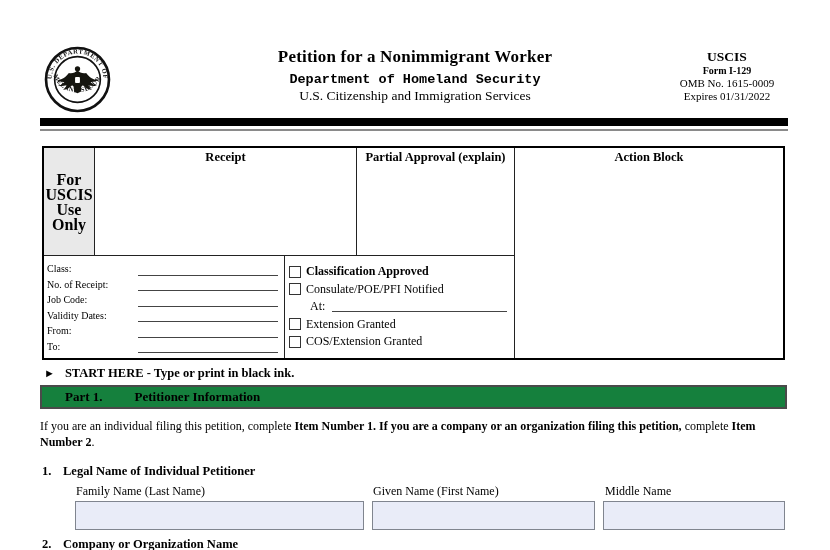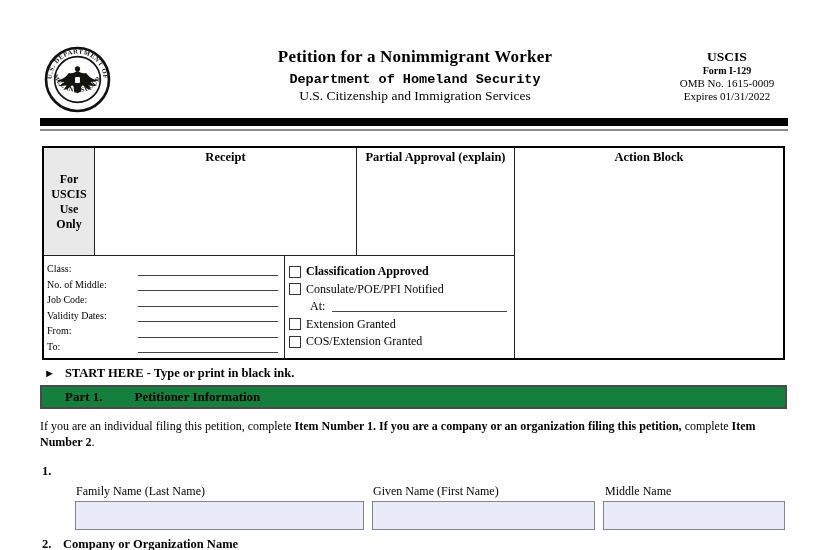--- a/index.html
+++ b/index.html
@@ -26,21 +26,21 @@
   .black-bar { position: absolute; left: 40px; top: 118px; width: 748px; height: 8px; background: #000; }
   .gray-line { position: absolute; left: 40px; top: 129px; width: 748px; height: 2px; background: #8a8a8a; }
 
   
   .use-table { position: absolute; left: 42px; top: 146px; width: 743px; height: 214px; border: 2px solid #000; }
   .cell { position: absolute; font-size: 12px; }
   .cell-useonly {
     left: 0; top: 0; width: 51px; height: 108px;
     background: #e9e9e9; border-right: 1px solid #222; border-bottom: 1px solid #222;
     display: flex; align-items: center; justify-content: center; text-align: center;
-    font-weight: bold; font-size: 12px; line-height: 15px; padding: 2px;
+    font-weight: bold; font-size: 16px; line-height: 15px; padding: 2px;
   }
   .cell-receipt { left: 51px; top: 0; width: 262px; height: 108px; border-right: 1px solid #222; border-bottom: 1px solid #222; }
   .cell-partial { left: 313px; top: 0; width: 158px; height: 108px; border-right: 1px solid #222; border-bottom: 1px solid #222; }
   .cell-action  { left: 471px; top: 0; width: 268px; height: 210px; }
   .cell-class   { left: 0; top: 108px; width: 241px; height: 102px; border-right: 1px solid #222; padding: 7px 0 0 3px; }
   .cell-checks  { left: 241px; top: 108px; width: 230px; height: 102px; border-right: 1px solid #222; padding: 7px 0 0 4px; }
   .cell-hdr { font-weight: bold; text-align: center; padding-top: 2px; font-size: 12.5px; }
   .class-row { position: relative; height: 15.5px; font-size: 10px; }
   .class-line { position: absolute; left: 91px; right: 6px; bottom: 3px; border-bottom: 1px solid #444; }
   .chk-row { display: flex; align-items: center; height: 17.5px; font-size: 12px; }
@@ -121,21 +121,21 @@
     <div class="cell cell-action">
       <div class="cell-hdr">Action Block</div>
     </div>
 
     <div class="cell cell-class">
       <div class="class-row">
         <span>Class:</span>
         <span class="class-line"></span>
       </div>
       <div class="class-row">
-        <span>No. of Middle:</span>
+        <span>No. of Receipt:</span>
         <span class="class-line"></span>
       </div>
       <div class="class-row">
         <span>Job Code:</span>
         <span class="class-line"></span>
       </div>
       <div class="class-row">
         <span>Validity Dates:</span>
         <span class="class-line"></span>
       </div>
@@ -178,20 +178,21 @@
   </div>
 
   <div class="part-bar">
     <span>Part 1.</span>
     <span class="part-title">Petitioner Information</span>
   </div>
 
   <div class="instr"><span>If you are an individual filing this petition, complete </span><b>Item Number 1.  If you are a company or an organization filing this petition, </b><span>complete </span><b>Item Number 2</b><span>.</span></div>
 
   <div class="item-num" style="top:464px;">1.</div>
+  <div class="item-label" style="top:464px;">Legal Name of Individual Petitioner</div>
 
   <div class="field-label" style="left:76px; top:484px;">Family Name (Last Name)</div>
   <div class="field-label" style="left:373px; top:484px;">Given Name (First Name)</div>
   <div class="field-label" style="left:605px; top:484px;">Middle Name</div>
 
   <input class="field-input" style="left: 75px; top: 501px; width: 289px;" value="">
   <input class="field-input" style="left: 372px; top: 501px; width: 223px;" value="">
   <input class="field-input" style="left: 603px; top: 501px; width: 182px;" value="">
 
   <div class="item-num" style="top:537px;">2.</div>

